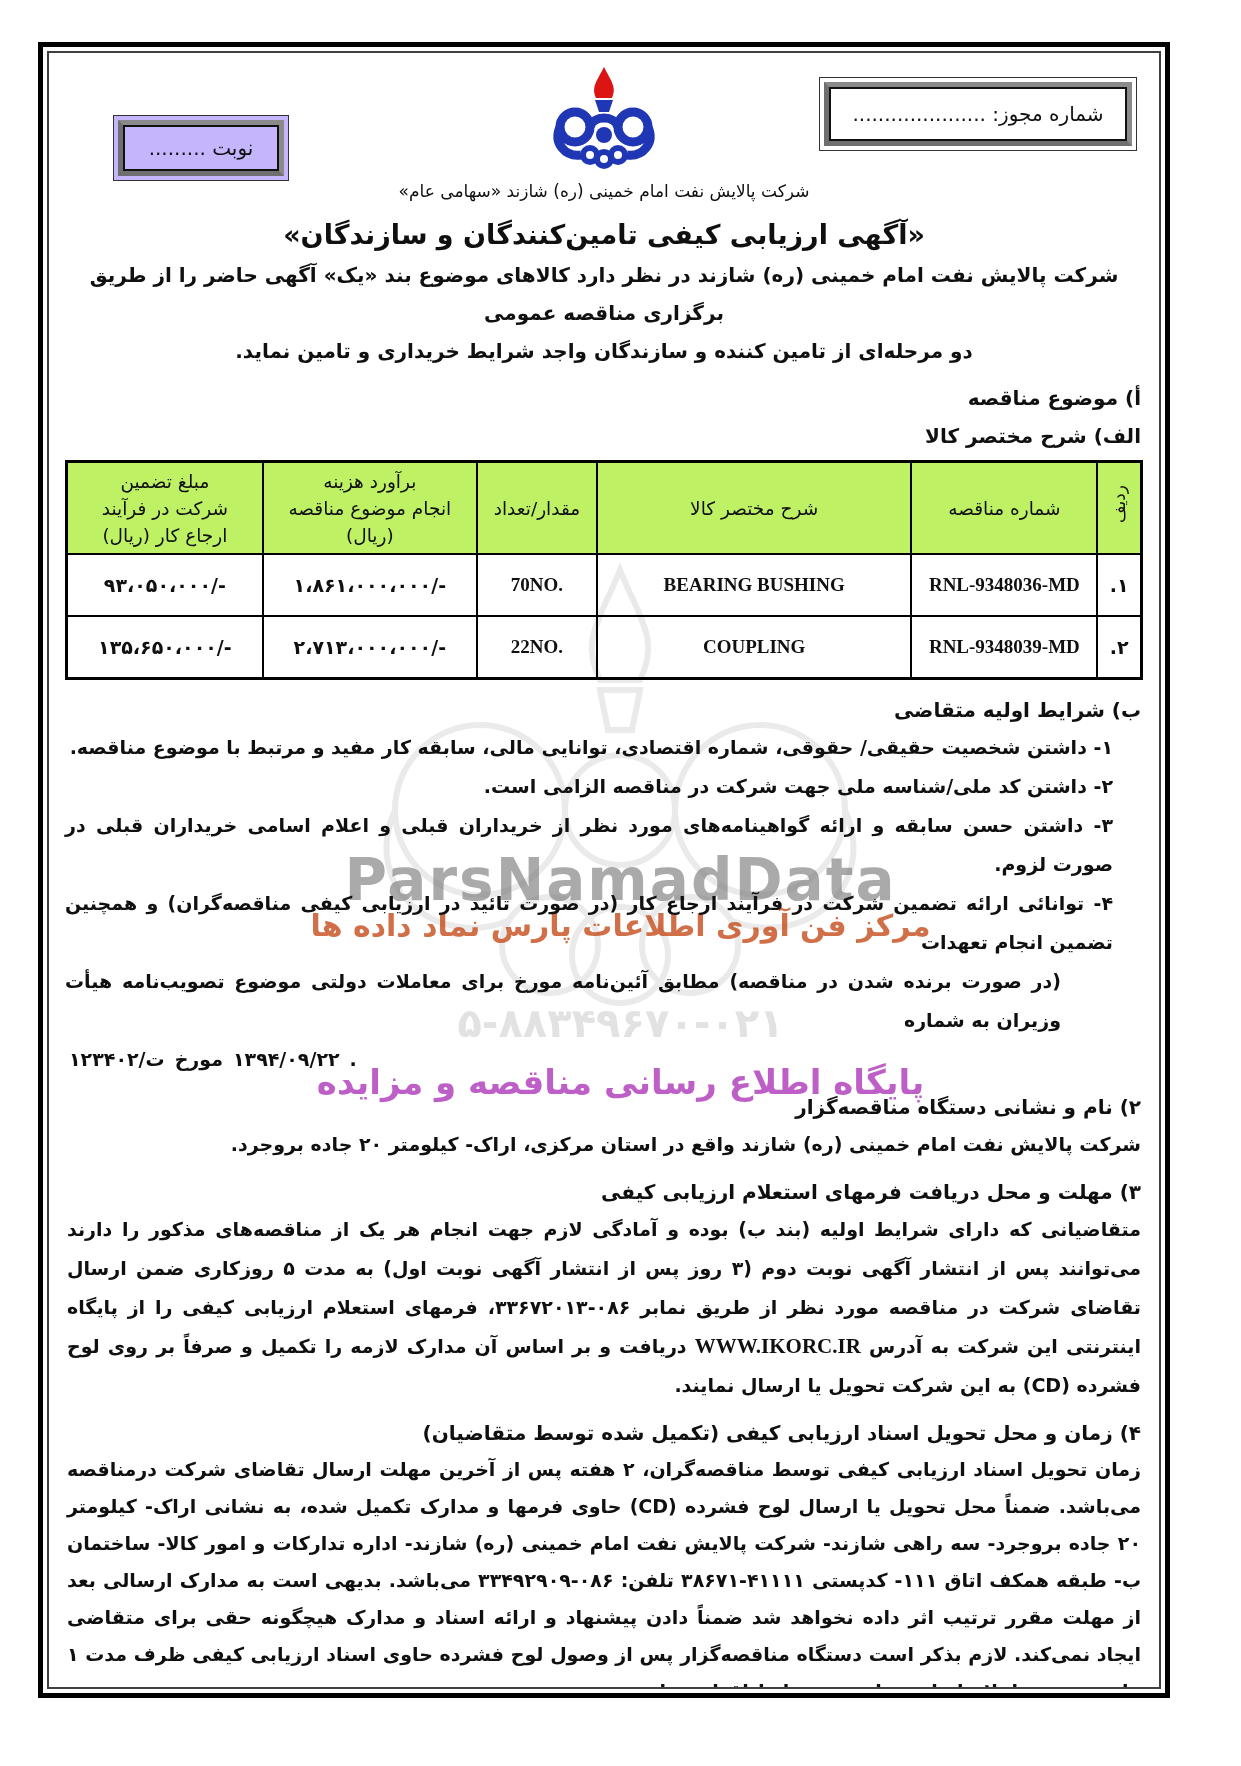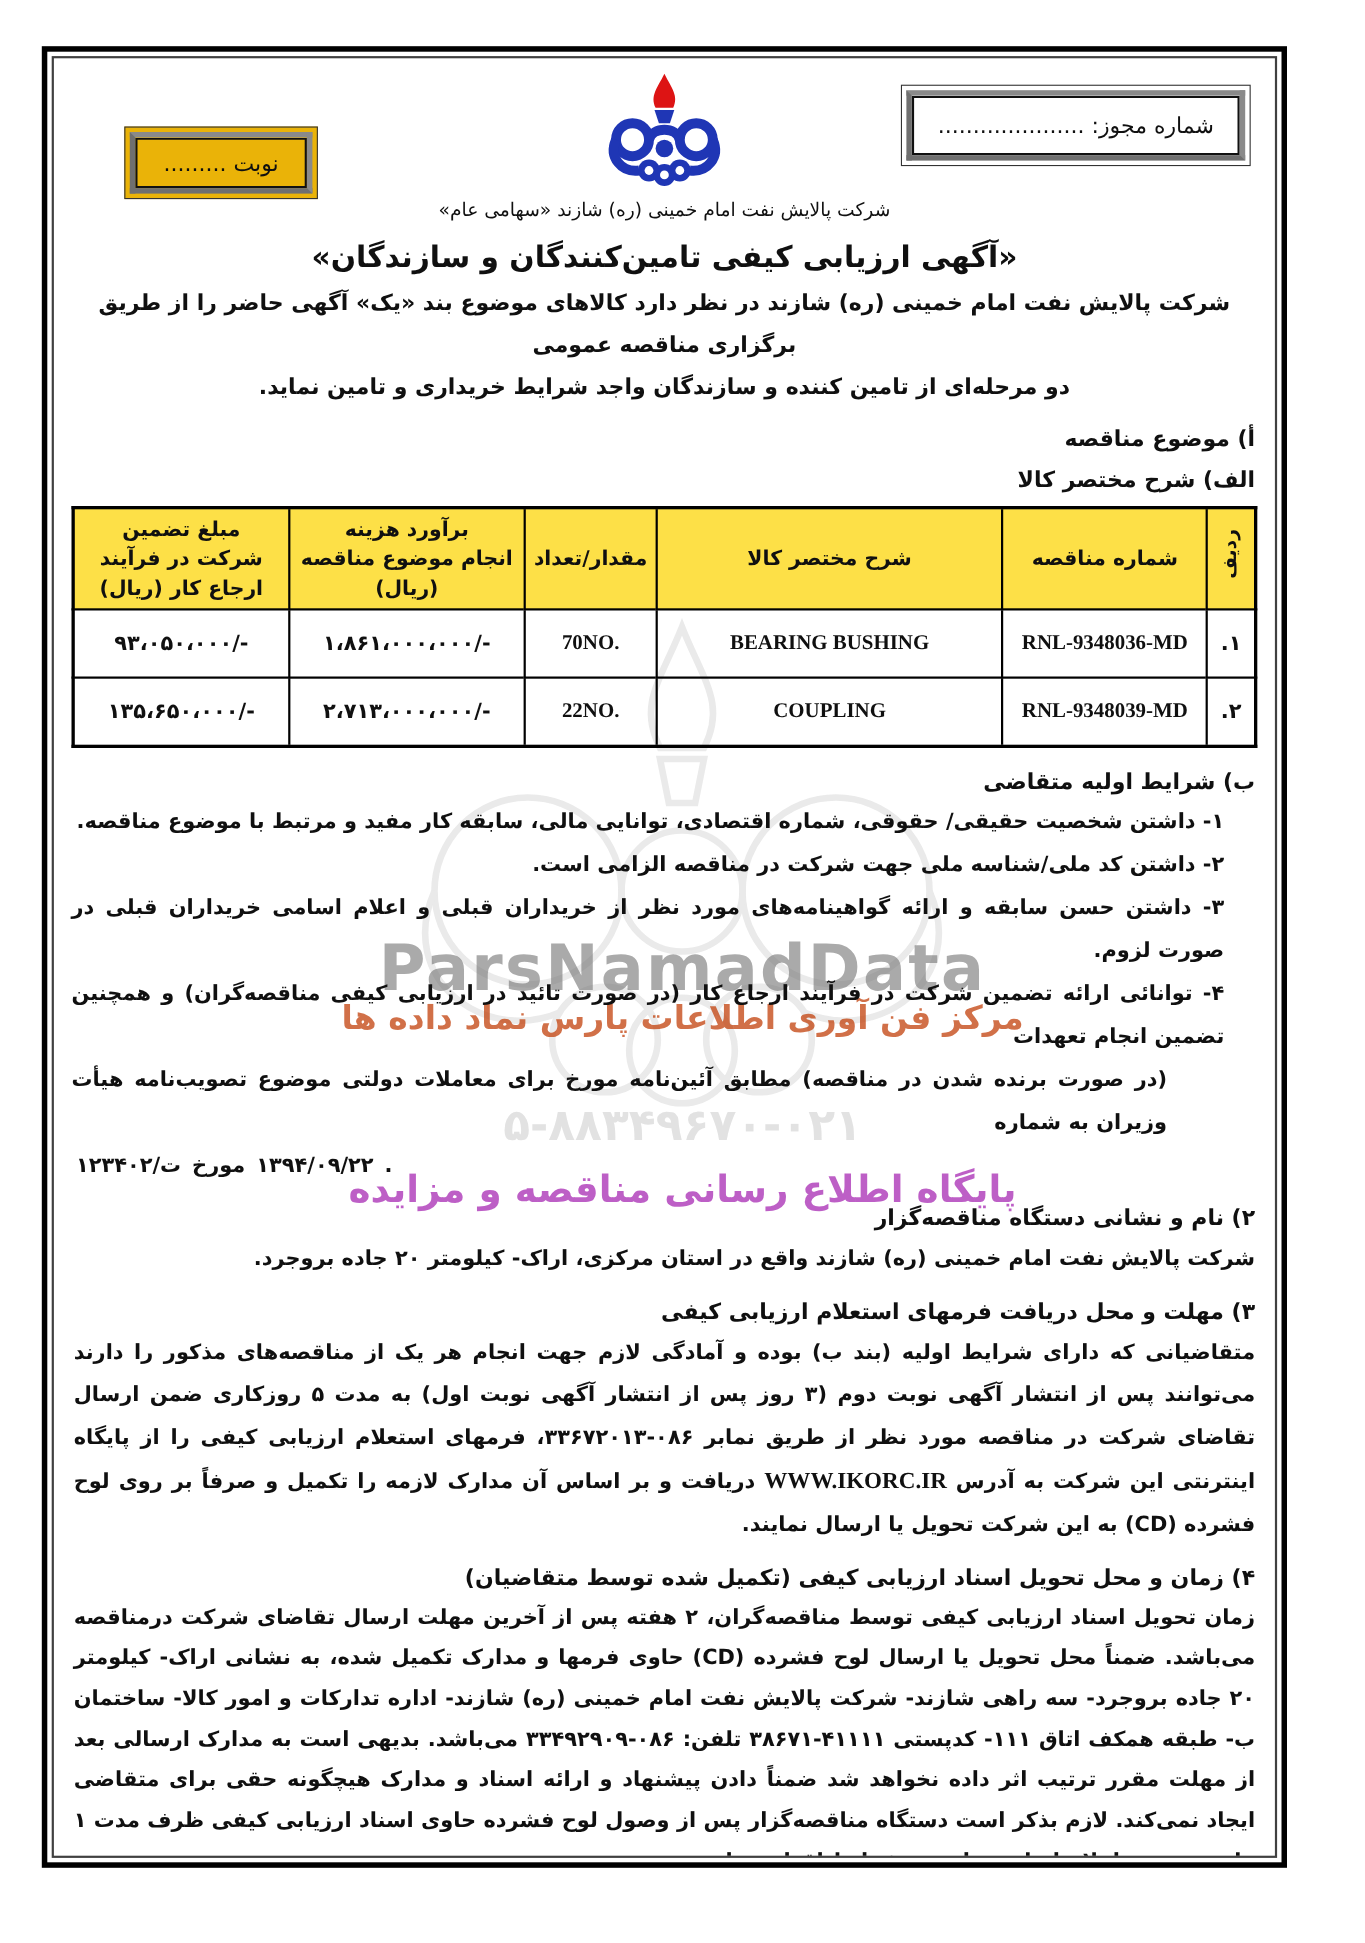--- a/index.html
+++ b/index.html
@@ -16,32 +16,32 @@
   .wm-fa1{left:0;top:908px;width:100%;text-align:center;font-size:30px;font-weight:700;color:#c2410c;opacity:.75;}
   .wm-phone{left:0;top:1000px;width:100%;text-align:center;font-size:40px;font-weight:700;color:#d6d6d6;opacity:.7;letter-spacing:6px;direction:ltr;}
   .wm-fa2{left:0;top:1062px;width:100%;text-align:center;font-size:34px;font-weight:700;color:#a21caf;opacity:.7;}
   .content{position:relative;z-index:1;direction:rtl;}
   
   .hdr{position:relative;height:148px;}
   .permit-box{position:absolute;right:6px;top:14px;width:318px;height:74px;border:1px solid #333;background:#fff;padding:4px;box-sizing:border-box;}
   .permit-in{width:100%;height:100%;border:5px solid #8a8a8a;box-sizing:border-box;display:flex;align-items:center;justify-content:center;
              border-left-color:#6f6f6f;border-bottom-color:#6f6f6f;box-shadow:inset 0 0 0 2px #111;}
   .permit-in span{font-size:20px;font-weight:400;}
-  .nobat-box{position:absolute;left:48px;top:52px;width:176px;height:66px;border:1px solid #333;background:#eab308;padding:4px;box-sizing:border-box;}
+  .nobat-box{position:absolute;left:48px;top:52px;width:176px;height:66px;border:1px solid #333;background:#c4b5fd;padding:4px;box-sizing:border-box;}
   .logo-wrap{position:absolute;left:50%;top:2px;transform:translateX(-50%);}
   .company-line{position:absolute;left:0;width:100%;top:118px;text-align:center;font-size:17px;font-weight:400;}
   
   .doc-title{text-align:center;font-size:27px;font-weight:700;margin:8px 0 6px 0;}
   .intro{text-align:center;font-size:20px;font-weight:700;line-height:38px;margin:4px 6px 0 6px;}
   .h1{font-size:20px;font-weight:700;margin:10px 2px 0 0;line-height:36px;}
   
   table.goods{width:100%;border-collapse:collapse;margin-top:6px;direction:rtl;}
   table.goods th,table.goods td{border:2px solid #000;text-align:center;vertical-align:middle;}
   table.goods{border:3px solid #000;}
-  table.goods th{background:#fde047;font-size:18.5px;font-weight:700;white-space:pre-line;height:88px;line-height:27px;}
+  table.goods th{background:#bef264;font-size:18.5px;font-weight:400;white-space:pre-line;height:88px;line-height:27px;}
   table.goods td{height:58px;font-size:19px;font-weight:700;border-radius:10px;}
   .col-row{width:44px;}.col-no{width:186px;}.col-desc{width:314px;}.col-qty{width:120px;}.col-est{width:214px;}.col-gar{width:196px;}
   .v-head{writing-mode:vertical-rl;transform:rotate(180deg);margin:0 auto;font-size:17px;}
   .en{direction:ltr;font-family:"Liberation Serif","DejaVu Serif",serif;font-weight:700;font-size:20px;}
   .money{direction:ltr;unicode-bidi:isolate;}
   
   .b-item{font-size:19px;font-weight:700;line-height:39px;text-align:justify;padding-right:30px;}
   .indent2{margin-right:52px;}
   .decree-line{display:flex;direction:ltr;justify-content:flex-start;gap:10px;font-size:19px;font-weight:700;line-height:39px;padding-left:4px;align-items:center;}
   .para{font-size:19px;font-weight:700;line-height:39px;text-align:justify;margin:0 2px;}

